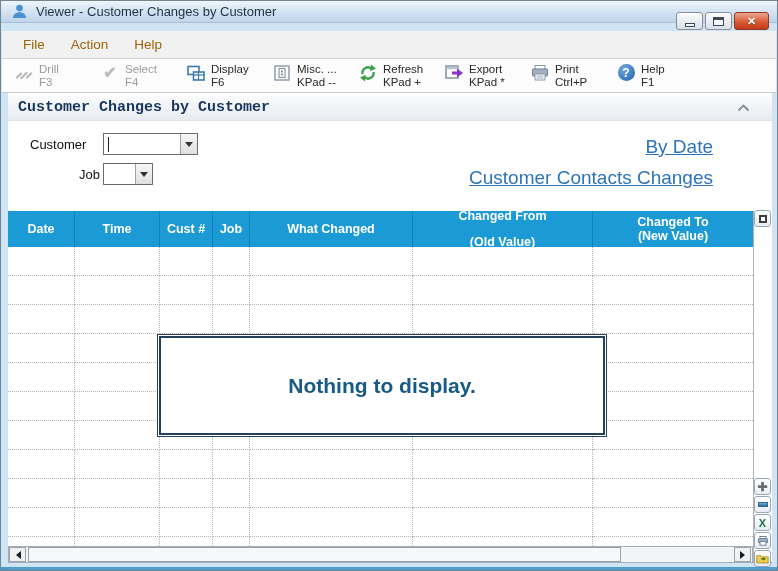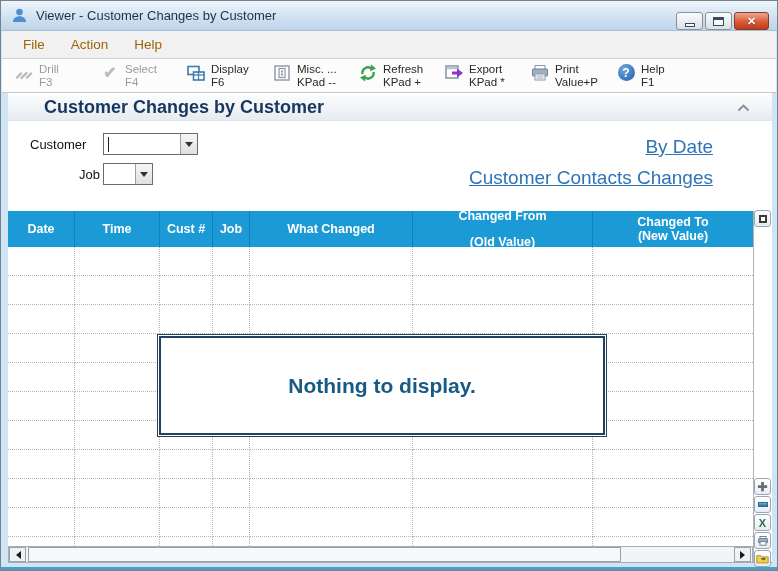--- a/index.html
+++ b/index.html
@@ -1,21 +1,21 @@
 <!DOCTYPE html>
 <html style="--header-blue: #1b9ad5; --title-navy: #17365d; --link-blue: #2e74b8; --empty-blue: #175a86; --close-red: #c2391c;"><head>
 <meta charset="utf-8">
 <style>
   html,body{margin:0;padding:0;background:#8ea4b5;font-family:"Liberation Sans",sans-serif;}
   *{box-sizing:border-box;}
   .window{position:relative;width:778px;height:571px;background:#cfe4f4;border:1px solid #73848f;overflow:hidden;}
   .window::after{content:"";position:absolute;left:0;right:0;bottom:0;height:3px;background:#4f9bc8;}
 
   
-  .titlebar{position:absolute;left:0;top:0;width:776px;height:30px;
+  .titlebar{position:absolute;left:0;top:0;width:776px;height:22px;
     background:linear-gradient(#eef5fc,#cfe0f1 60%,#bed5ea);border-bottom:1px solid #a9bed3;
     display:flex;align-items:center;padding-left:8px;}
   .title-text{font-size:13px;color:#1e3247;margin-left:7px;}
   .win-controls{position:absolute;right:8px;top:11px;display:flex;gap:2px;}
   .wbtn{height:18px;border:1px solid #87909b;border-radius:3px;background:linear-gradient(#fbfcfd,#d9e0e7);
     display:flex;align-items:center;justify-content:center;cursor:default;}
   .wbtn.min,.wbtn.max{width:27px;}
   .wbtn.close{width:35px;background:linear-gradient(#efa68f,#d85c35 55%,#c2391c);border-color:#8f3a22;}
   .glyph-min{width:10px;height:4px;border:1px solid #3e4a56;background:#f5f9fd;margin-top:7px;}
   .glyph-max{width:11px;height:9px;border:1px solid #3e4a56;background:#f5f9fd;box-shadow:inset 0 2px 0 #3e4a56;}
@@ -37,21 +37,21 @@
   .check-glyph{color:#bcbcbc;font-size:16px;font-weight:bold;}
   .help-circle{width:17px;height:17px;border-radius:50%;background:radial-gradient(circle at 35% 30%,#6ba7dd,#1f5fae);
     color:#fff;font-size:12px;font-weight:bold;display:flex;align-items:center;justify-content:center;}
 
   
   .client{position:absolute;left:7px;top:92px;width:764px;height:470px;background:#fff;border-bottom:1px solid #8e8e8e;}
 
   .section-header{position:absolute;left:0;top:2px;width:764px;height:26px;
     background:linear-gradient(#fbfcfd,#e7ebf0);border-bottom:1px solid #e2e6eb;
     display:flex;align-items:center;}
-  .section-title{margin-left:36px;font-size:18px;font-weight:bold;color:var(--title-navy,#17365d);}
+  .section-title{margin-left:10px;font-size:15px;font-weight:bold;color:var(--title-navy,#17365d);font-family:Liberation Mono, monospace;}
   .collapse-btn{position:absolute;right:21px;top:6px;width:16px;height:14px;display:flex;align-items:center;justify-content:center;}
 
   .form-label{position:absolute;font-size:13px;color:#111;}
   .combo{position:absolute;height:22px;background:#fff;border:1px solid #6b6b6b;display:flex;}
   .combo input{flex:1;border:none;outline:none;min-width:0;font-size:12px;padding:0 2px;font-family:"Liberation Sans",sans-serif;}
   .combo .drop{width:17px;border-left:1px solid #a0a0a0;background:linear-gradient(#f6f6f6,#dfdfdf);
     display:flex;align-items:center;justify-content:center;}
   .drop-arrow{width:0;height:0;border:4px solid transparent;border-top:5px solid #333;margin-top:4px;}
   .caret{position:absolute;left:4px;top:3px;width:1px;height:15px;background:#222;}
   .link{position:absolute;font-size:19px;color:var(--link-blue,#2e74b8);text-decoration:underline;cursor:pointer;margin-left:48px;}
@@ -225,21 +225,21 @@
         <svg class="mini-svg" width="20" height="20" viewBox="0 0 20 20">
           <rect x="5" y="2.5" width="10" height="4" fill="#fff" stroke="#8a97a5"></rect>
           <rect x="2.5" y="6" width="15" height="7" rx="1" fill="#9fb0c0" stroke="#6e8090"></rect>
           <rect x="5" y="11" width="10" height="6" fill="#fff" stroke="#8a97a5"></rect>
           <line x1="6.5" y1="13" x2="13.5" y2="13" stroke="#9aa7b3"></line>
           <line x1="6.5" y1="15" x2="13.5" y2="15" stroke="#9aa7b3"></line>
         </svg>
       </span>
       <span class="tb-text">
         <span>Print</span>
-        <span>Value+P</span>
+        <span>Ctrl+P</span>
       </span>
     </div>
 
     <div class="tb-item">
       <span class="tb-icon">
           <span class="help-circle">?</span>
         </span>
       <span class="tb-text">
         <span>Help</span>
         <span>F1</span>

